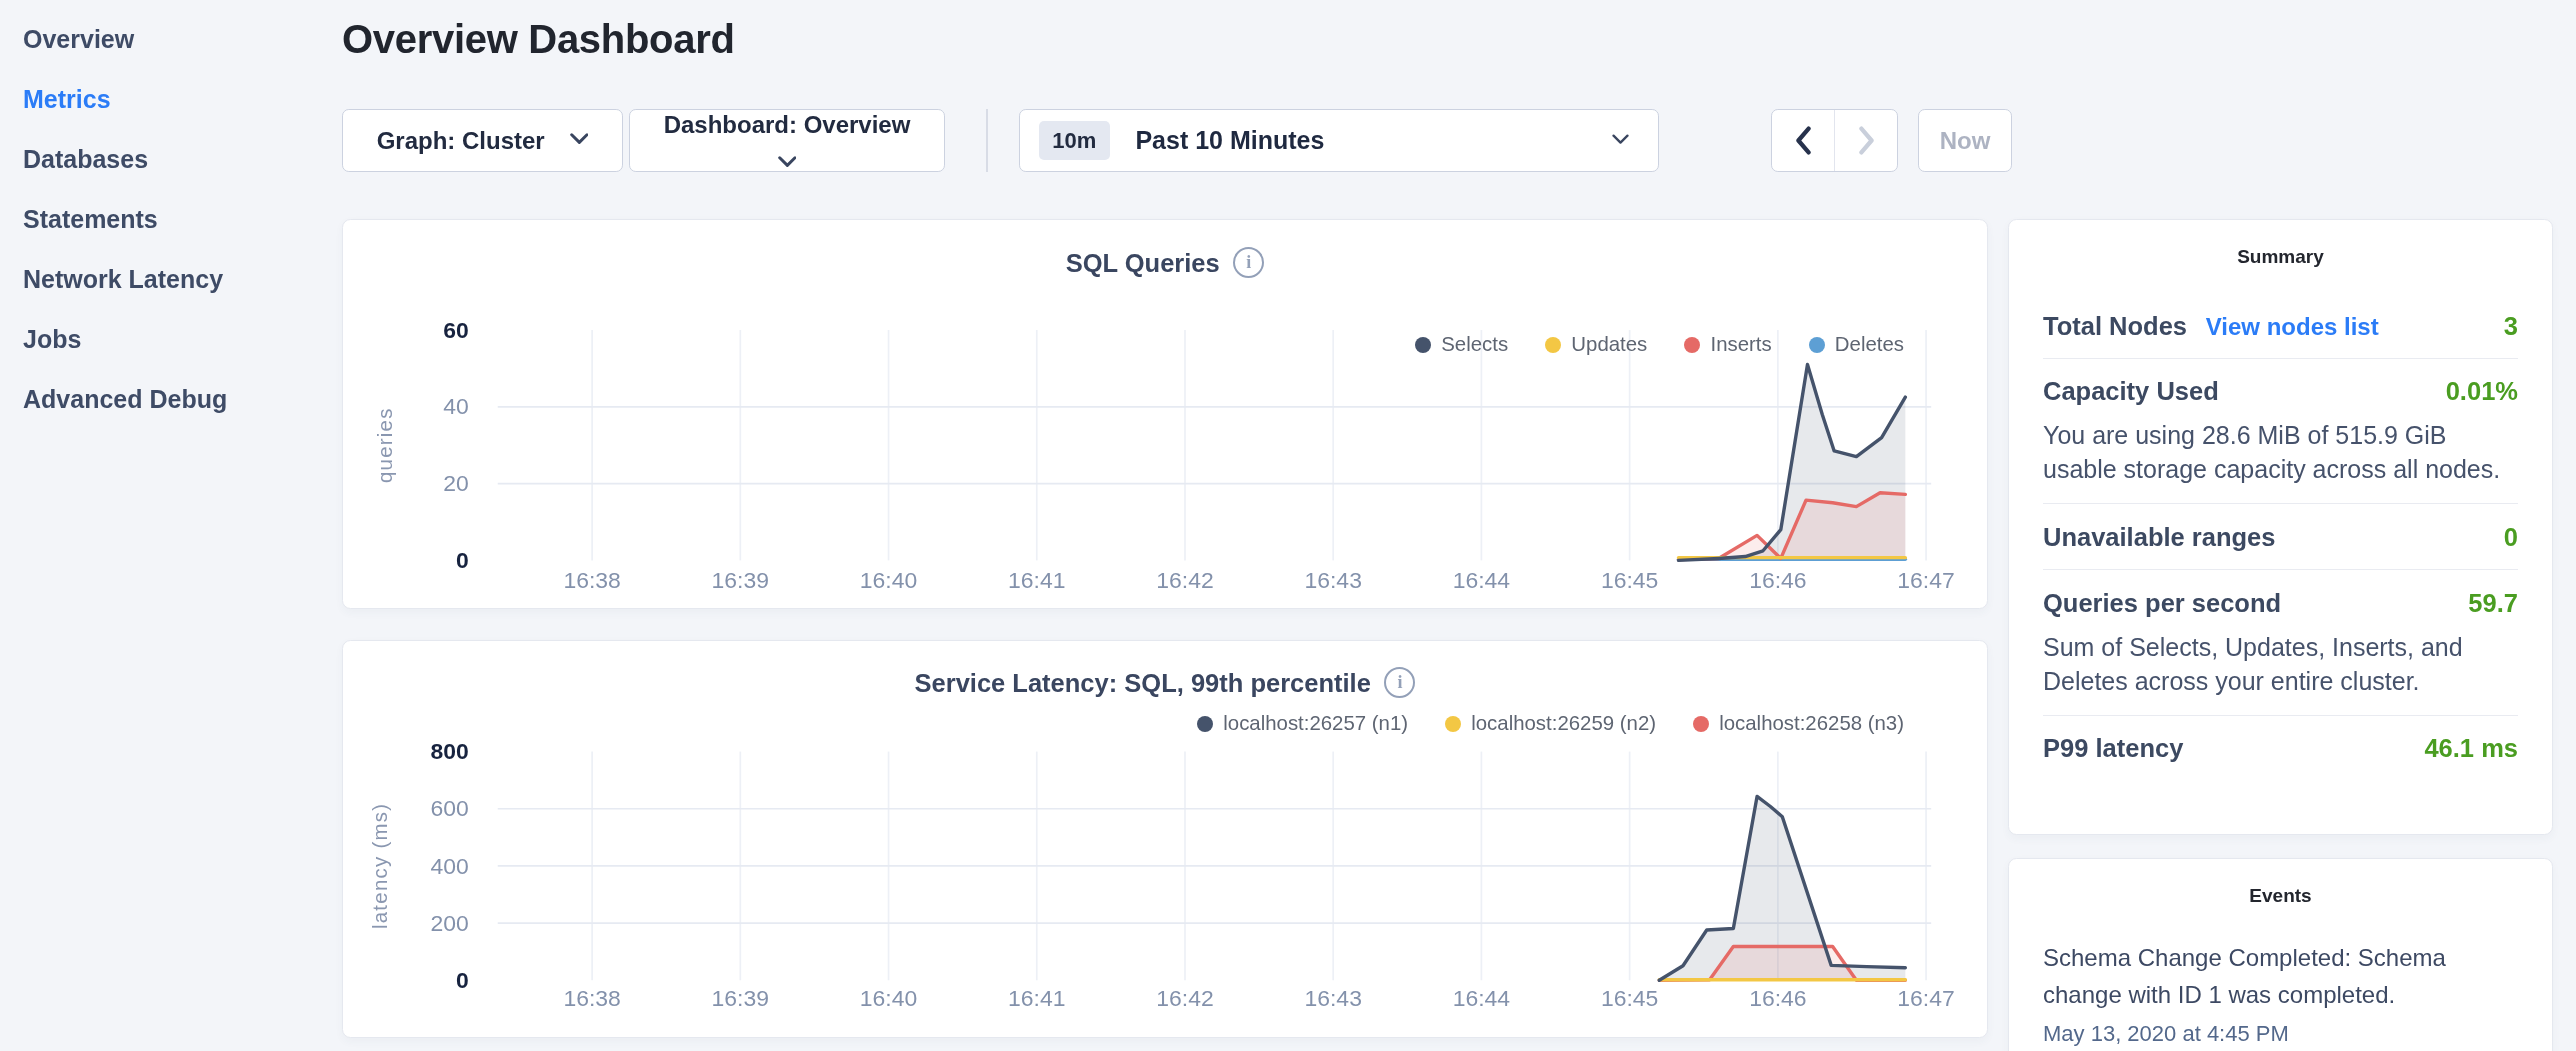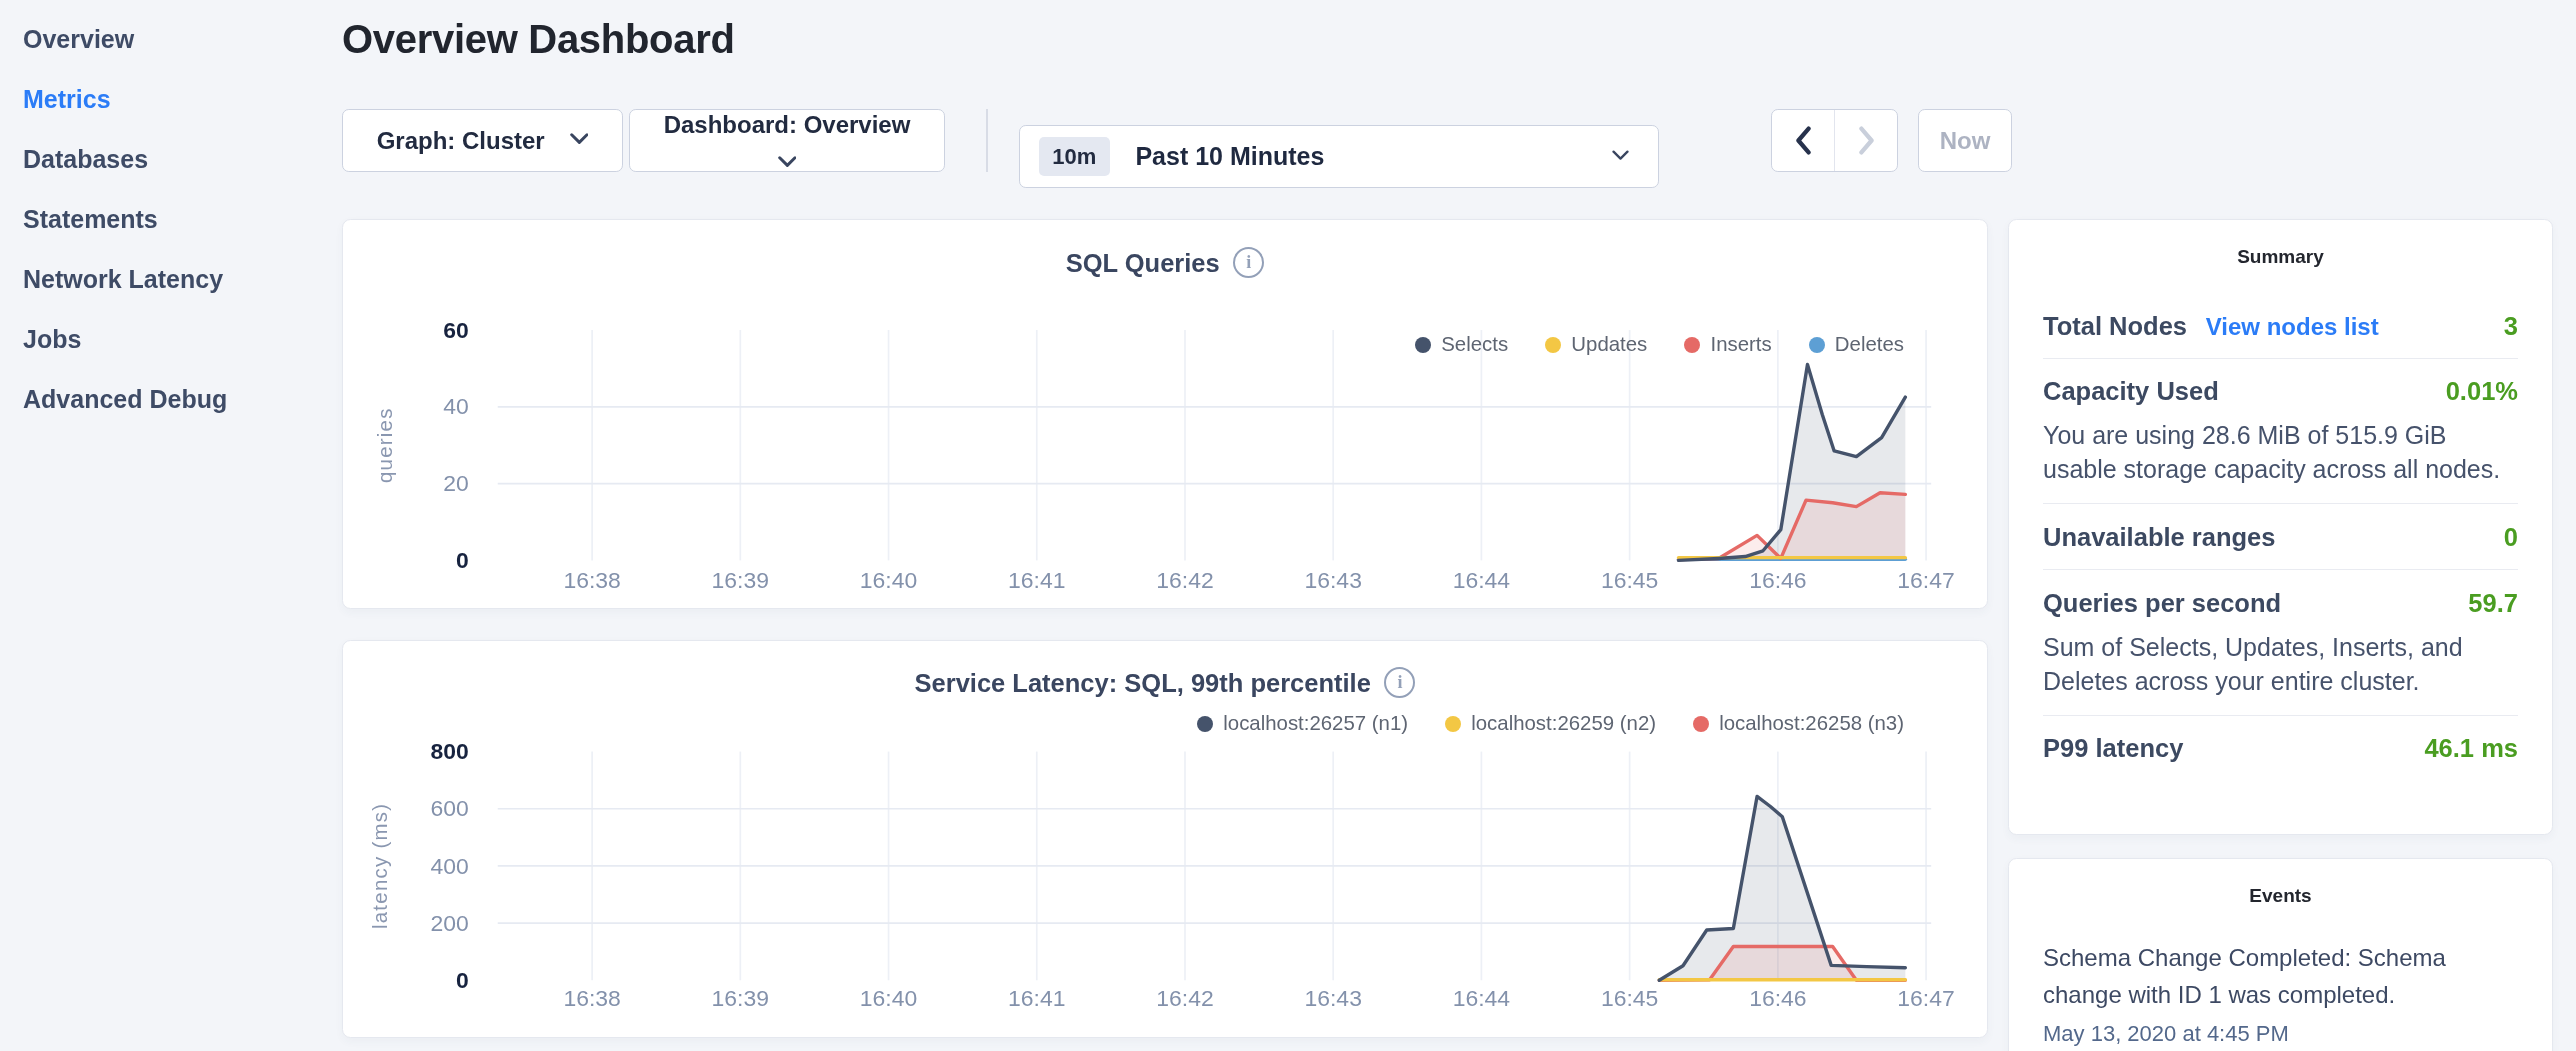--- a/index.html
+++ b/index.html
@@ -14,21 +14,21 @@
 
   
   .page-title{position:absolute;left:342px;top:17px;margin:0;font-size:40px;font-weight:700;color:#21252e;letter-spacing:-0.3px;}
 
   
   .ctrl{position:absolute;top:109px;height:63px;background:#fff;border:1.7px solid #ccd2e0;border-radius:6.8px;box-sizing:border-box;display:flex;align-items:center;cursor:pointer;}
   #graph-dd{left:342px;width:281px;justify-content:center;gap:25px;}
   #dash-dd{left:629px;width:316px;justify-content:center;gap:17px;flex-direction:column;}
   .dd-label{font-size:24px;font-weight:700;color:#222b40;}
   .ctrl-divider{position:absolute;left:986px;top:109px;width:1.7px;height:63px;background:#d8dce6;}
-  #time-sel{left:1019px;width:640px;padding:0 29px 0 18.7px;margin-top:16px;}
+  #time-sel{left:1019px;width:640px;padding:0 29px 0 18.7px;}
   .time-badge{background:#e4e8f1;border-radius:5.1px;padding:6.8px 13.6px;font-size:22px;font-weight:700;color:#222b40;}
   .time-label{margin-left:25.5px;font-size:25px;font-weight:700;color:#1f2940;flex:1;text-align:left;}
   #arrows{left:1771px;width:127px;padding:0;cursor:default;}
   .arrow-half{width:50%;height:100%;display:flex;align-items:center;justify-content:center;cursor:pointer;}
   .arrow-half + .arrow-half{border-left:1.7px solid #e2e5ee;cursor:default;}
   #now-btn{left:1918px;width:94px;justify-content:center;font-size:24px;font-weight:700;color:#adb3c2;cursor:default;}
 
   
   .card{position:absolute;background:#fff;border:1.7px solid #e5e8ef;border-radius:8.5px;box-shadow:0 3.4px 8.5px rgba(60,70,100,.04);box-sizing:border-box;}
   #sql-card{left:342px;top:219px;width:1646px;height:390px;}

